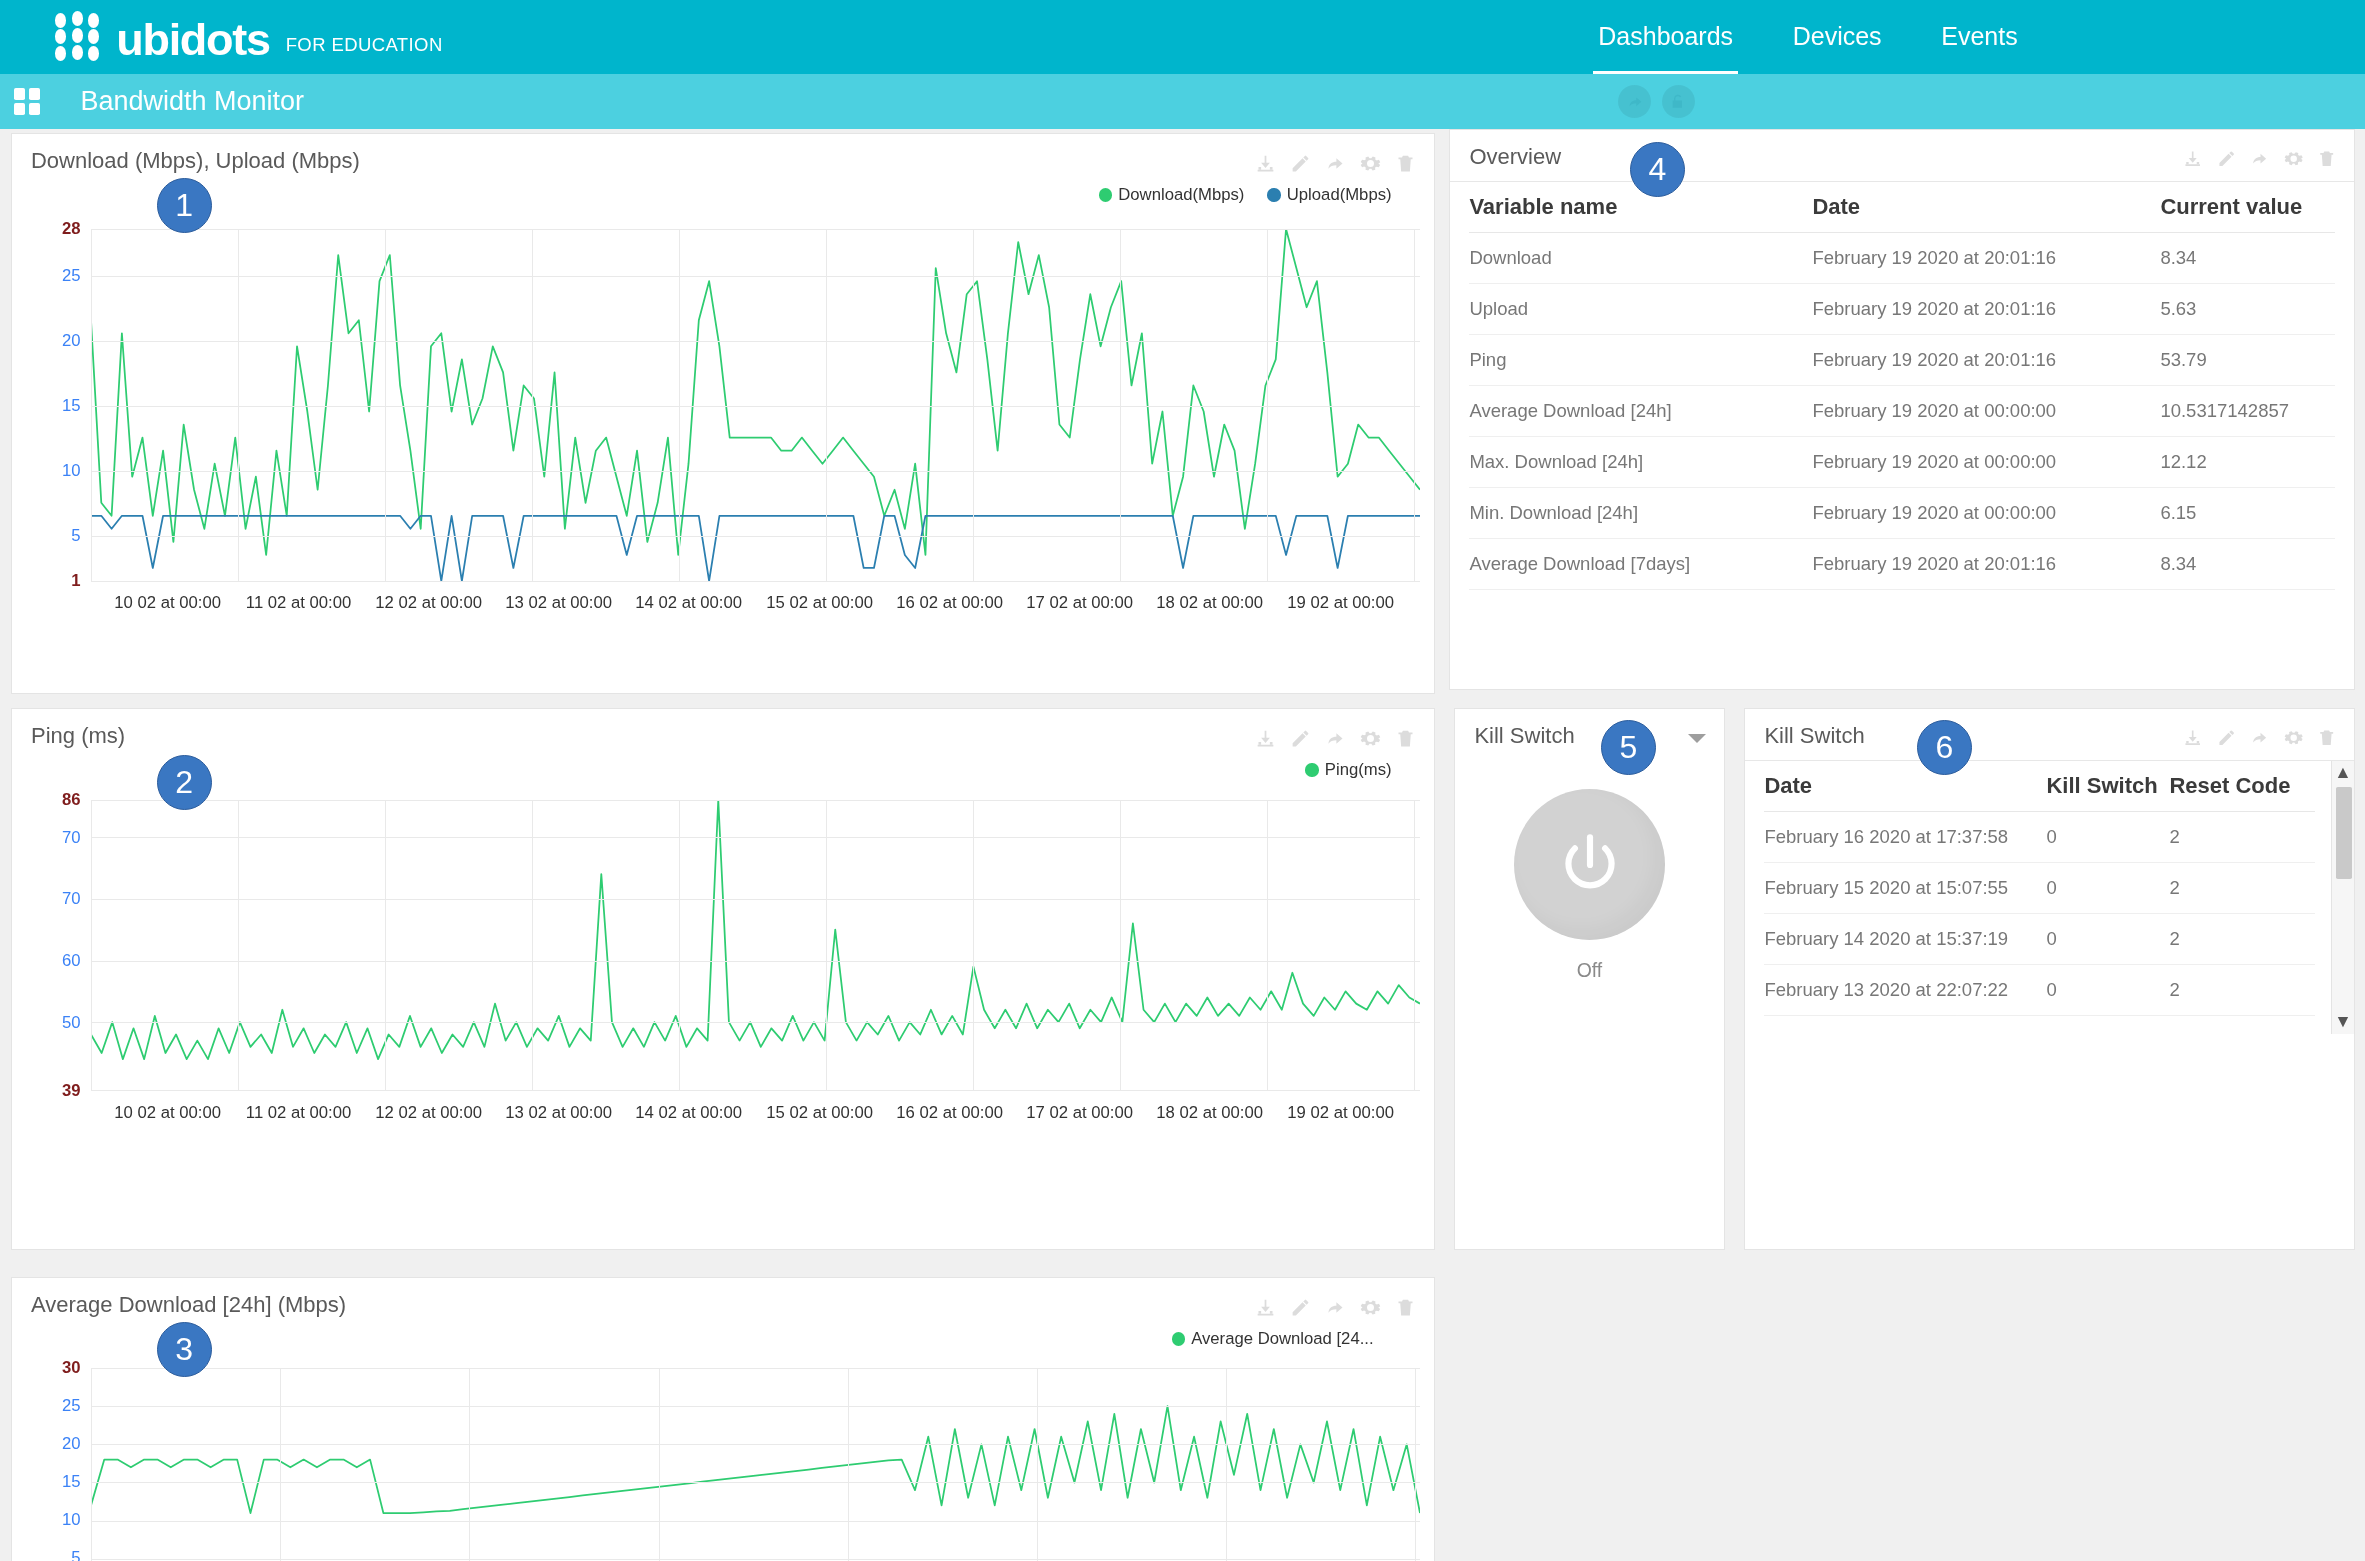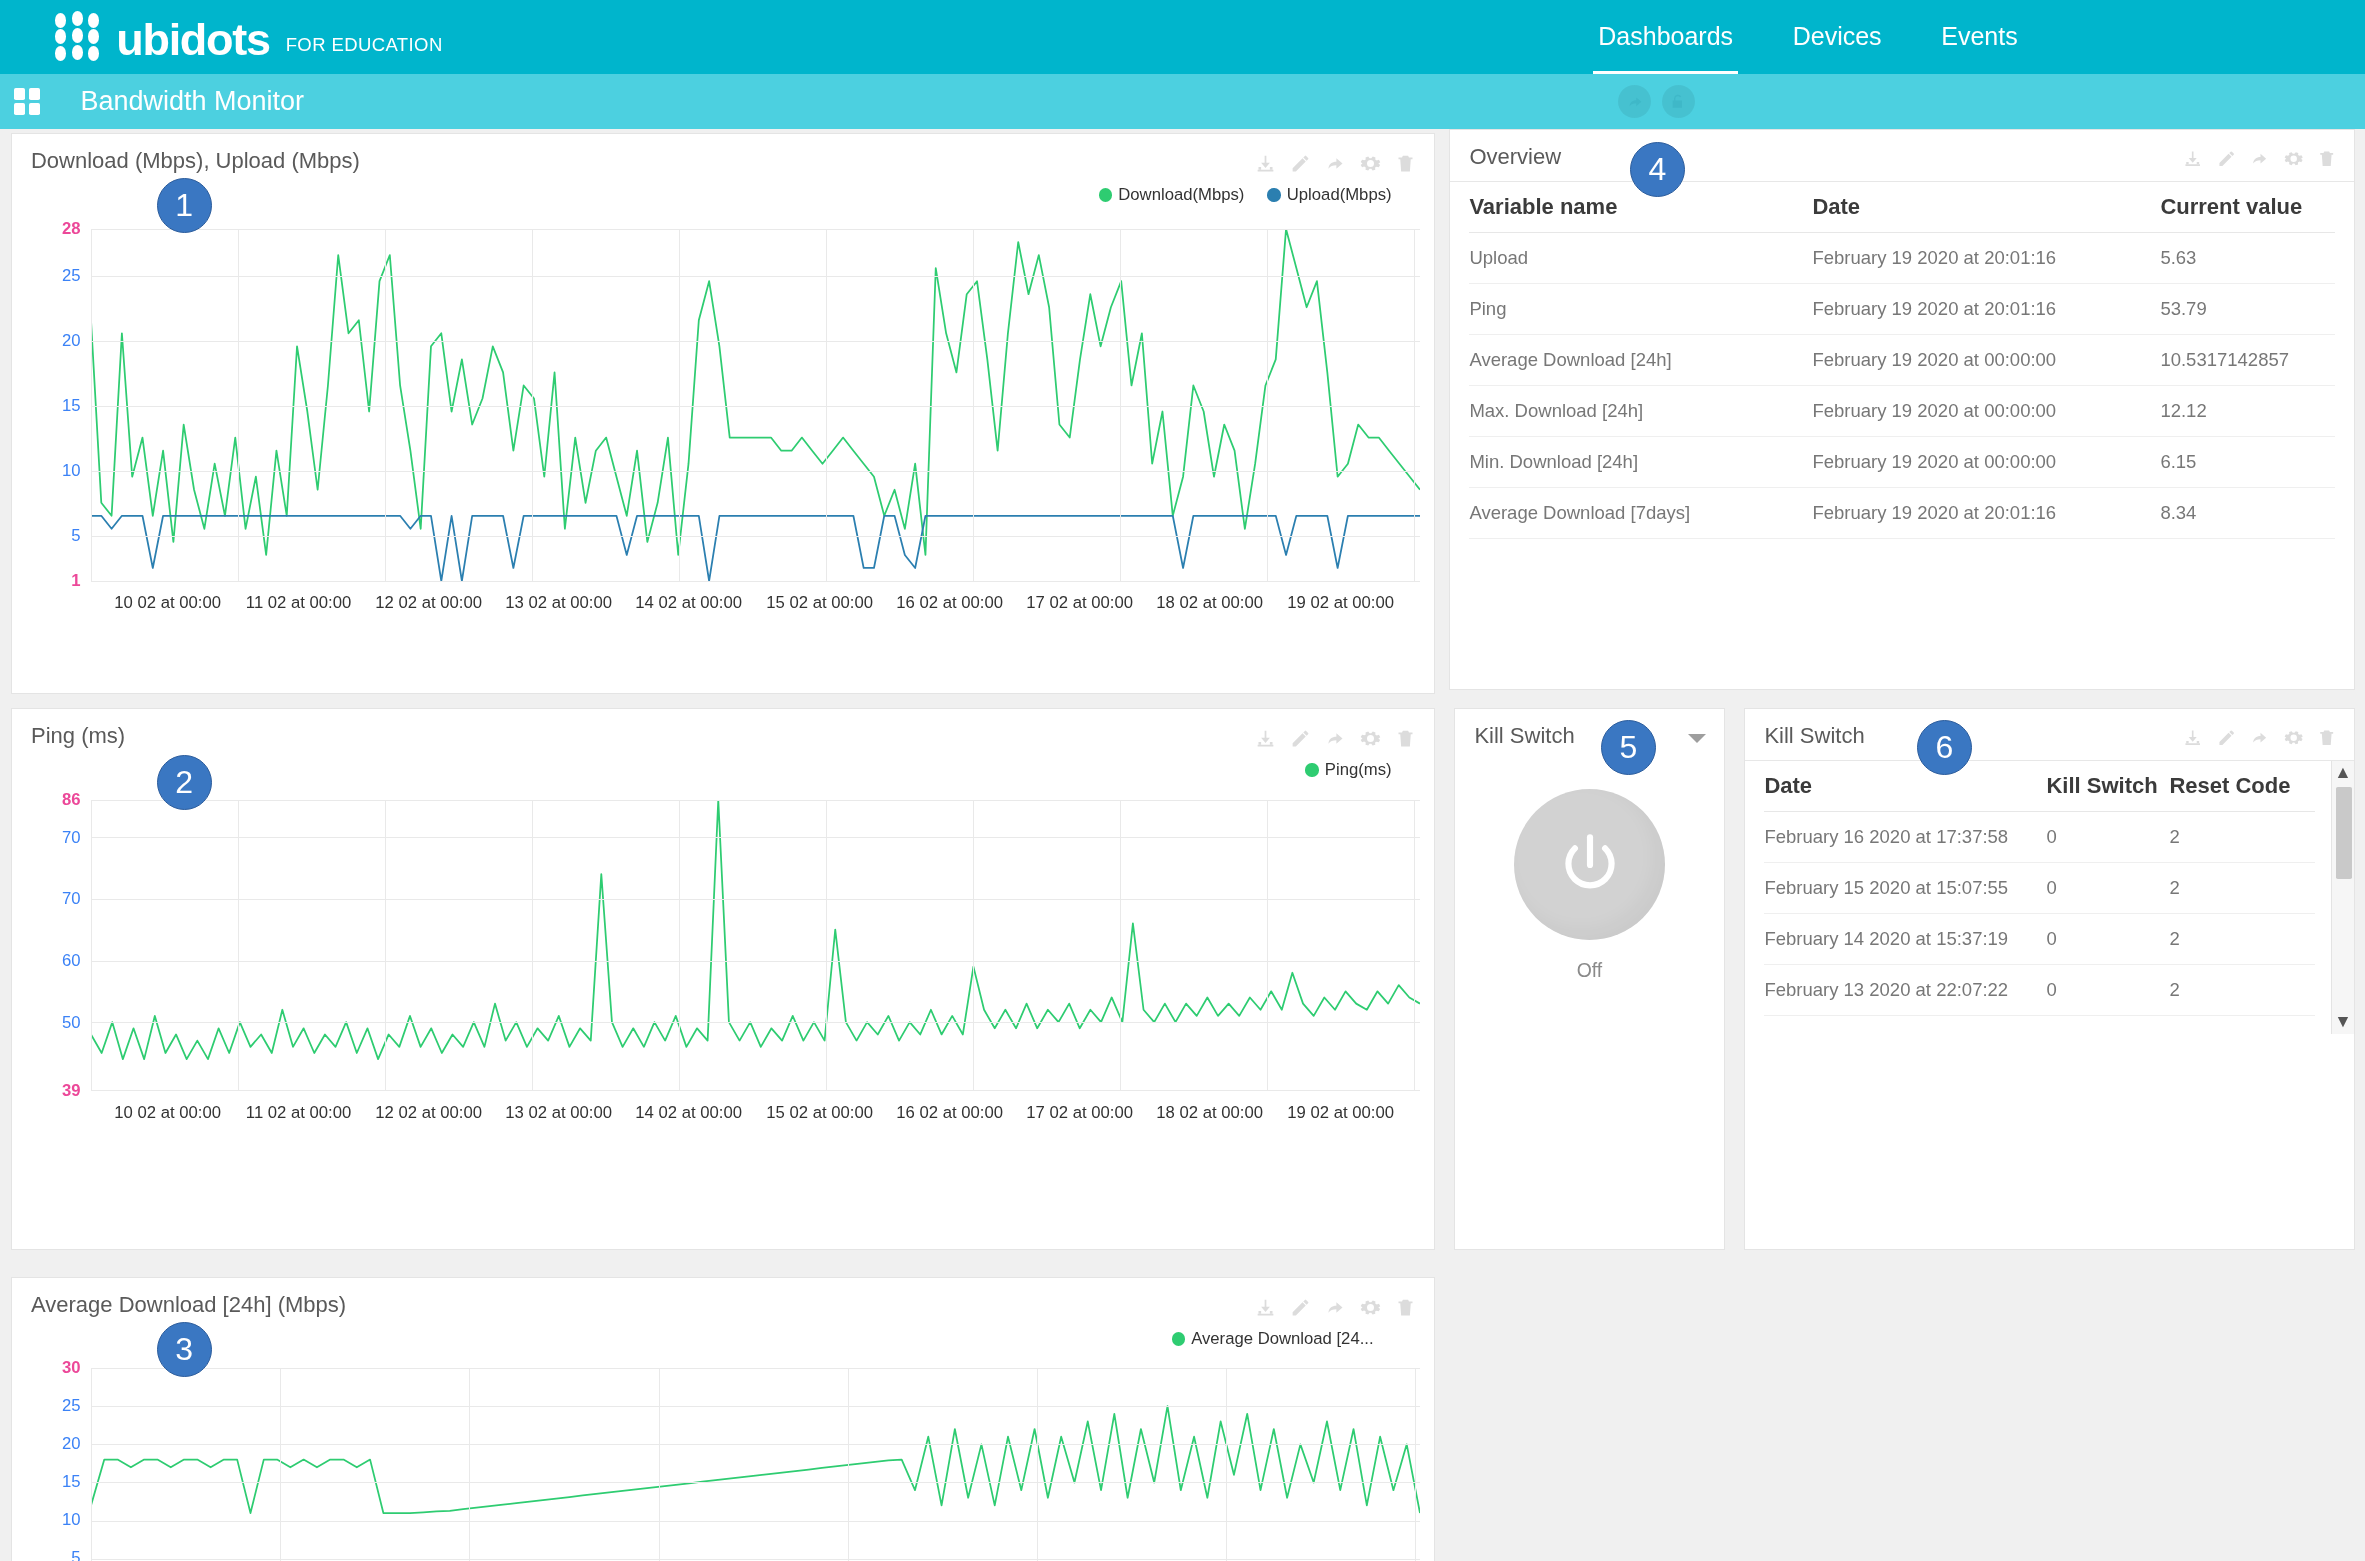--- a/index.html
+++ b/index.html
@@ -88,21 +88,21 @@
     position: absolute; display: flex; gap: 23px; font-size: 16.7px; color: #333;
     align-items: center;
     padding-left: 24px;
   }
   .legend-item { display: flex; align-items: center; gap: 6.2px; white-space: nowrap; }
   .legend-dot { width: 13.2px; height: 13.2px; border-radius: 50%; display: inline-block; }
   .ytick {
     position: absolute; right: 0; transform: translateY(-50%);
     font-size: 16.7px; color: #3b82f6; text-align: right; white-space: nowrap;
   }
-  .ytick.bold { font-weight: 700; color: #ec4899; }
+  .ytick.bold { font-weight: 700; color: #7f1d1d; }
   .xtick {
     position: absolute; transform: translateX(-50%);
     font-size: 16.7px; color: #333; white-space: nowrap;
   }
   .gridline { position: absolute; background: #e9e9e9; height: 0.9px; }
   .vgridline { position: absolute; background: #e9e9e9; width: 0.9px; }
 
   
   table.w-table { width: 100%; border-collapse: collapse; }
   table.w-table th {
@@ -315,20 +315,25 @@
       <table class="w-table">
         <thead>
             <tr>
           <th style="width:343px;">Variable name</th>
           <th style="width:348px;">Date</th>
           <th>Current value</th>
         </tr>
           </thead>
         <tbody id="overview-body">
             <tr>
+              <td>Download</td>
+              <td>February 19 2020 at 20:01:16</td>
+              <td>8.34</td>
+            </tr>
+            <tr>
               <td>Upload</td>
               <td>February 19 2020 at 20:01:16</td>
               <td>5.63</td>
             </tr>
             <tr>
               <td>Ping</td>
               <td>February 19 2020 at 20:01:16</td>
               <td>53.79</td>
             </tr>
             <tr>

